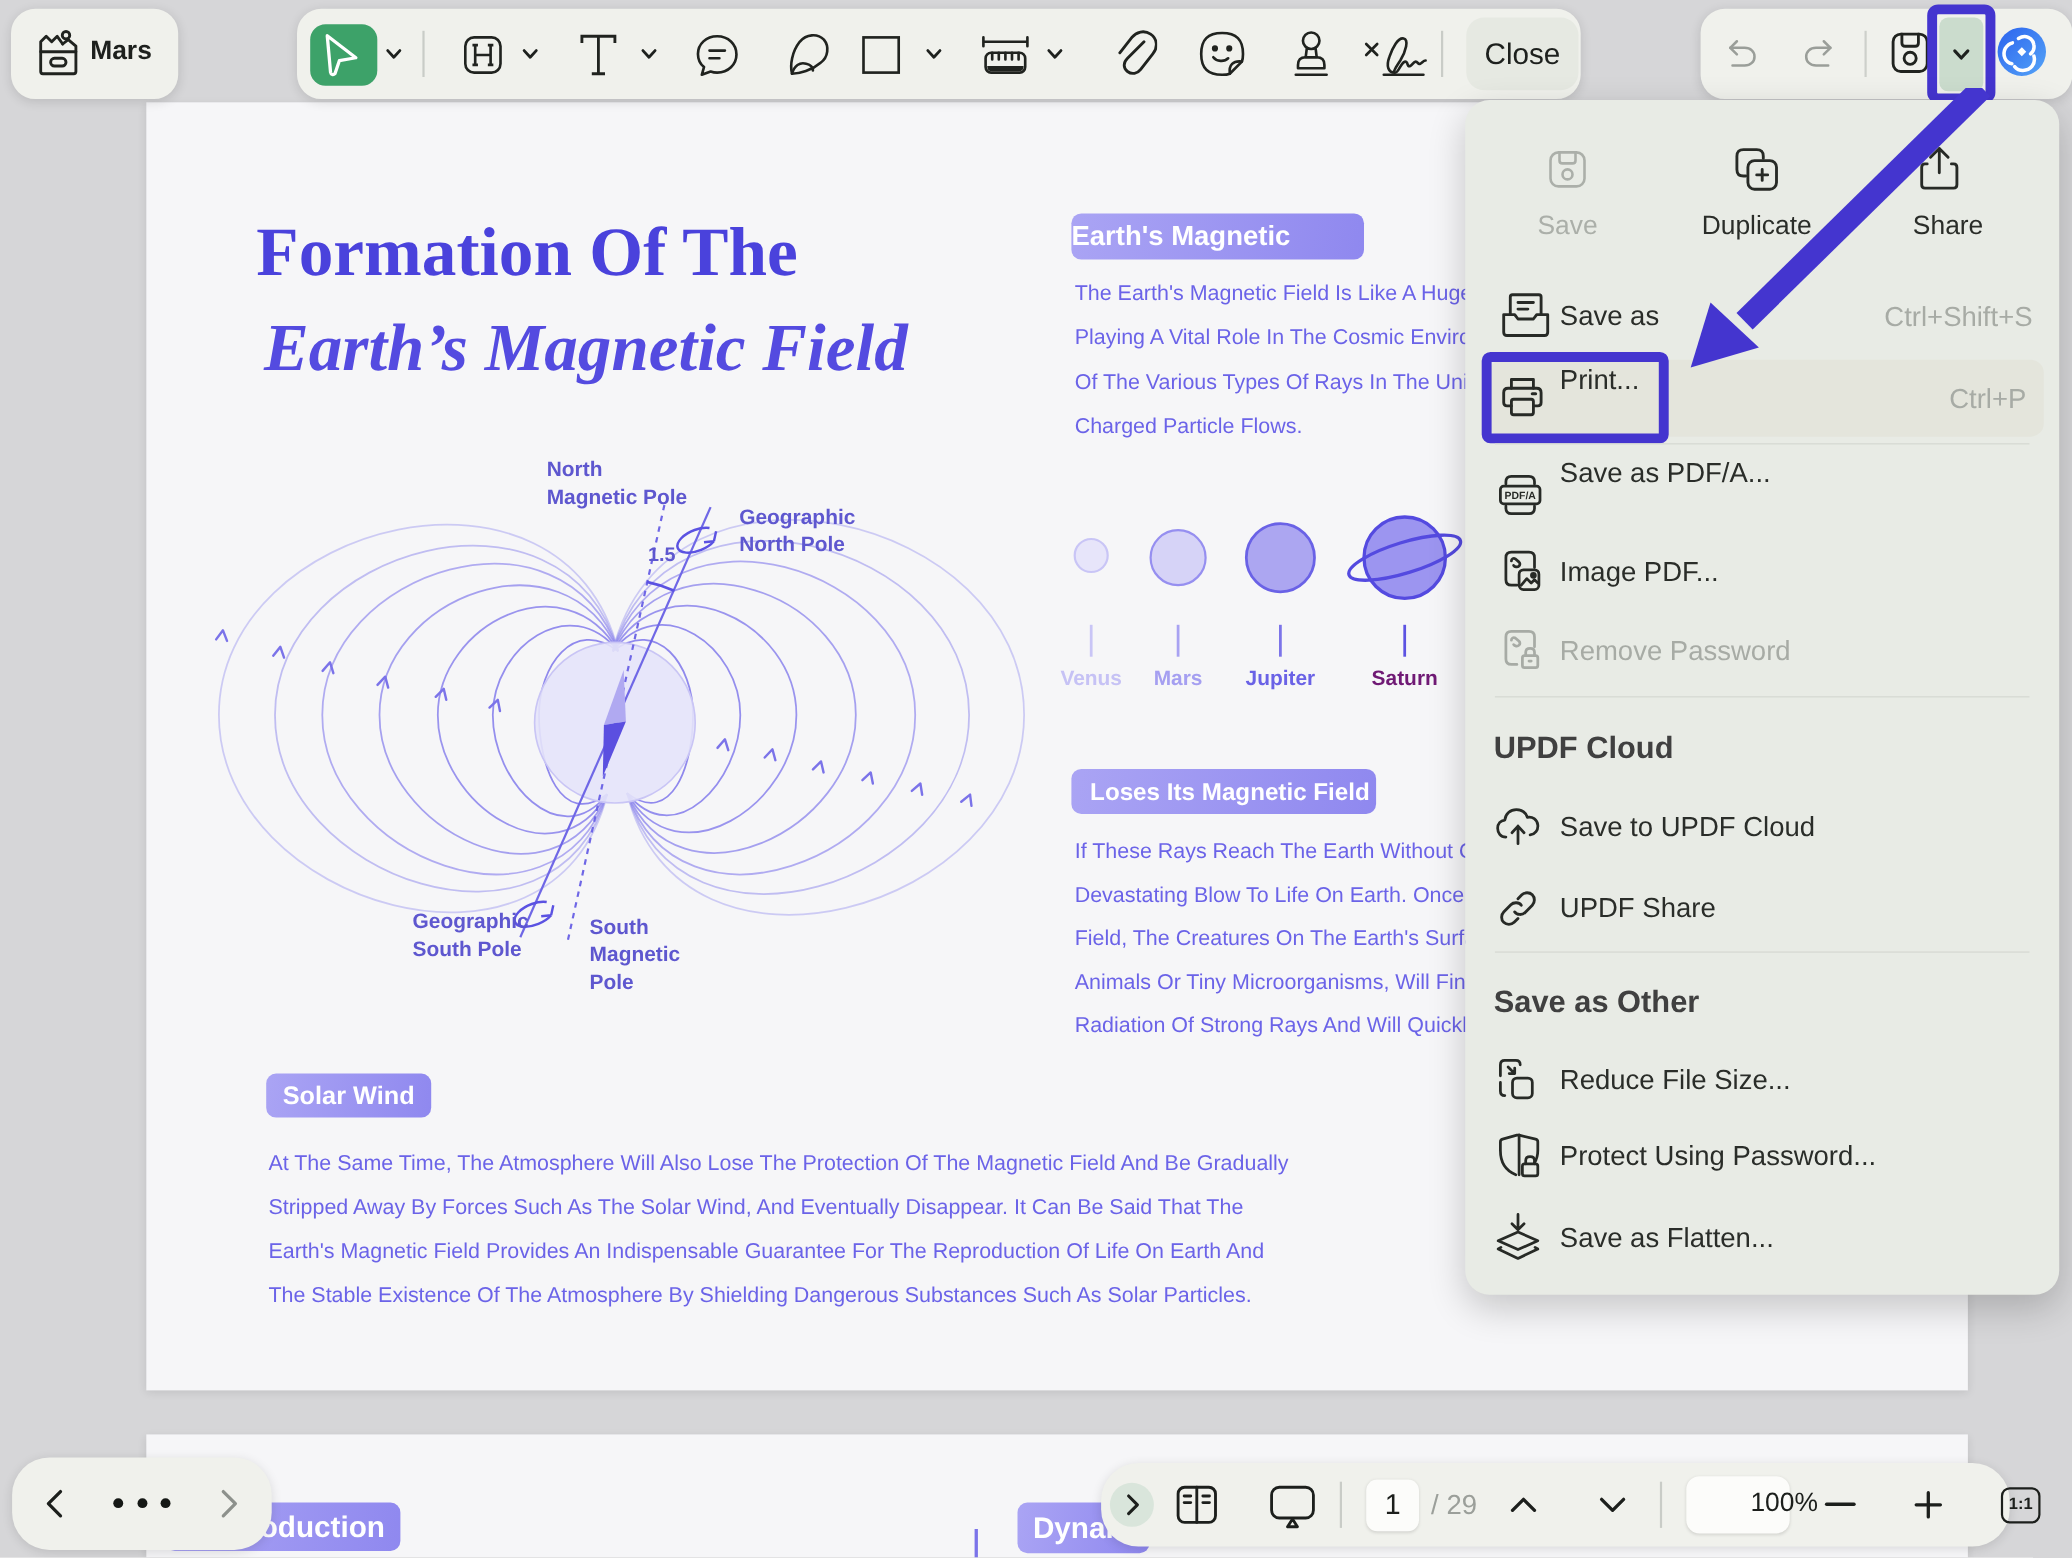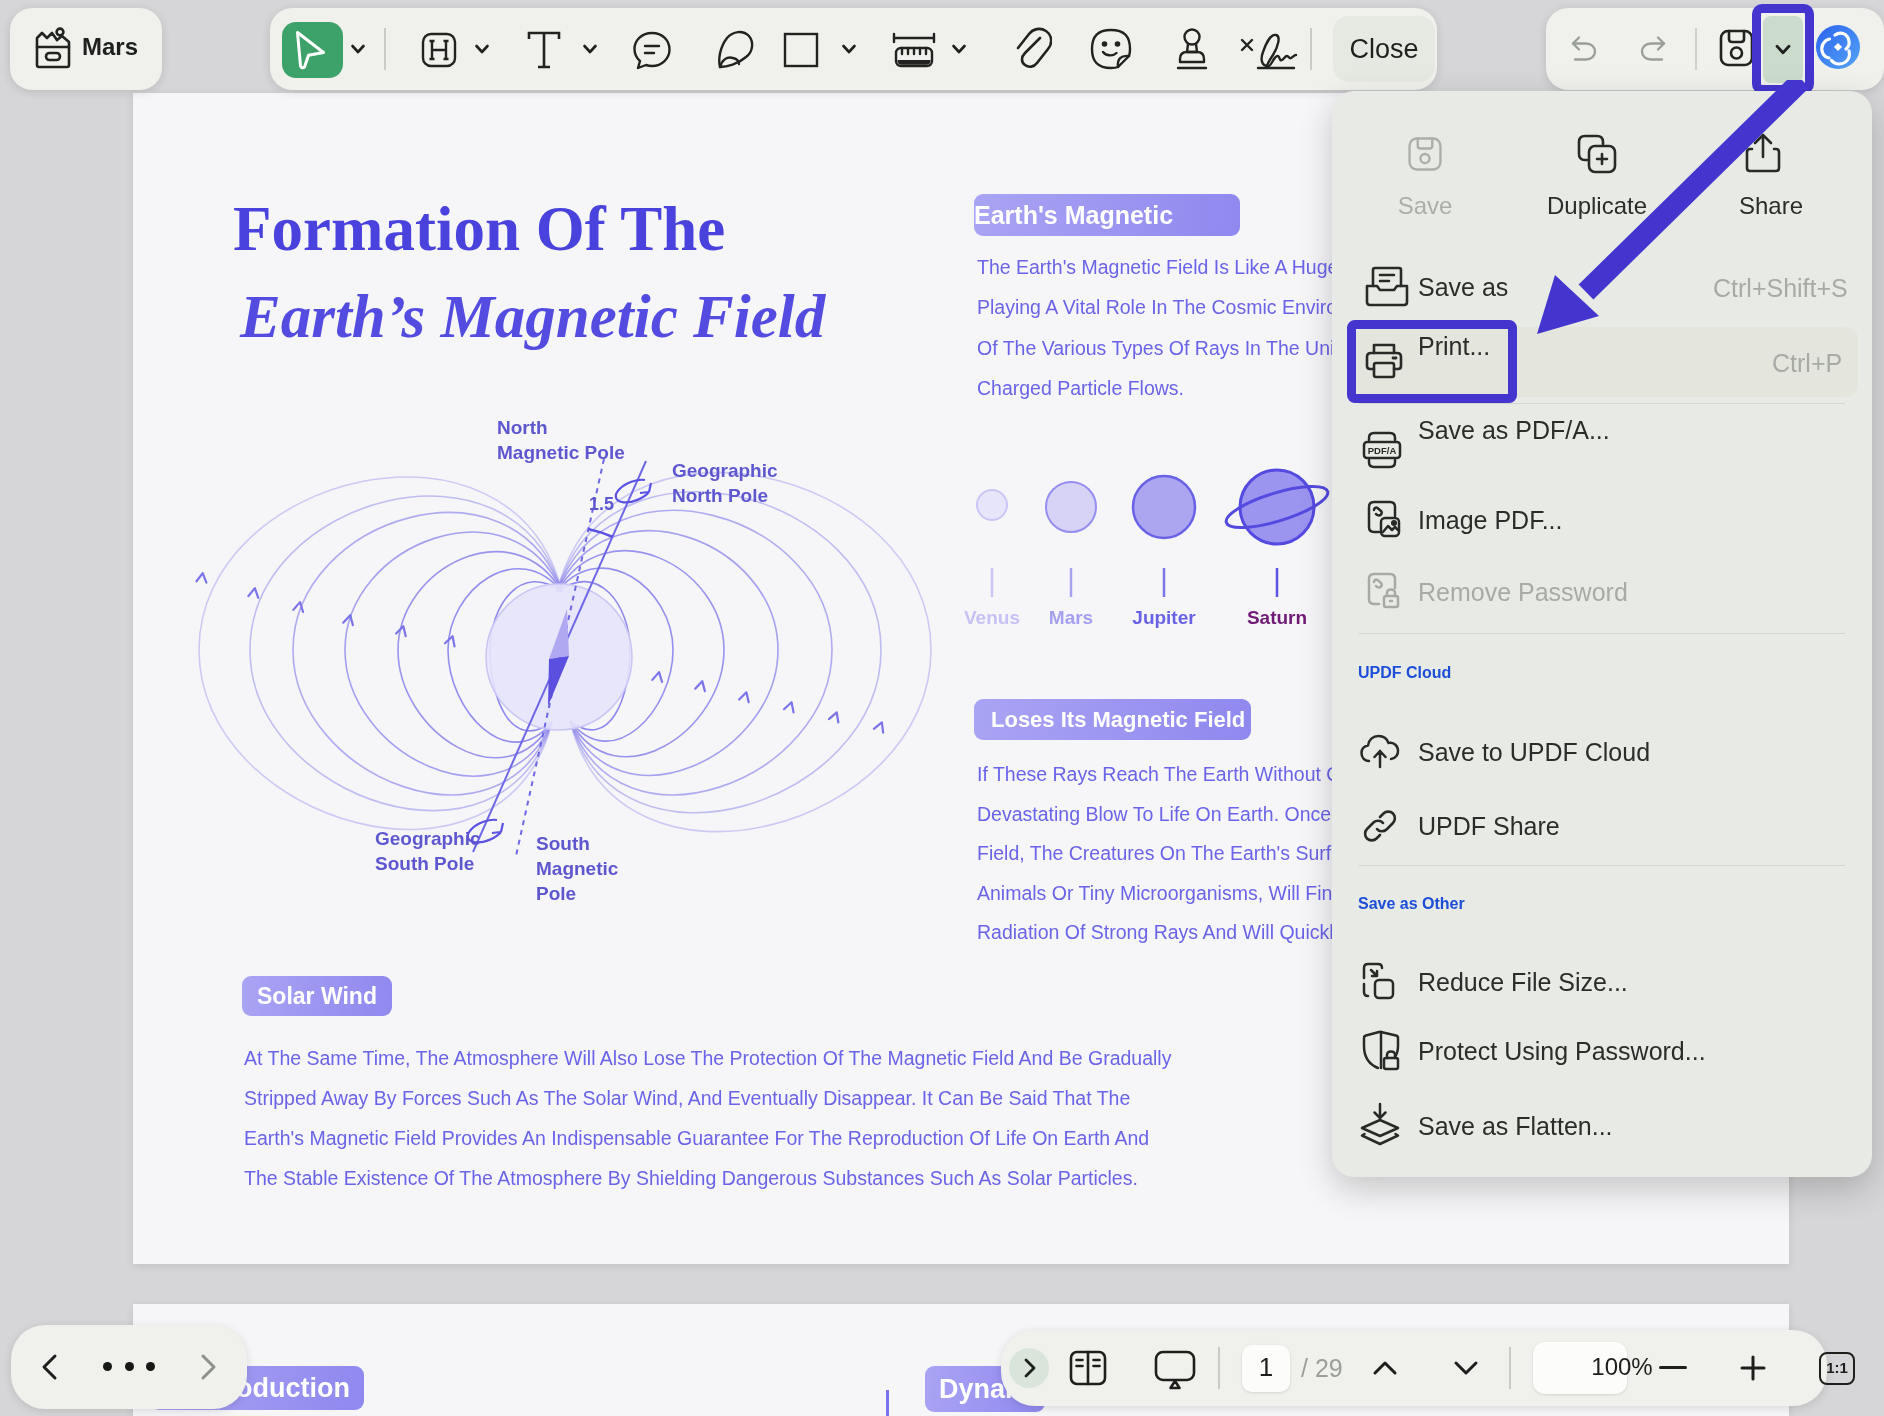--- a/index.html
+++ b/index.html
@@ -7,21 +7,21 @@
   body { background:#d6d6d8; font-family:"Liberation Sans", sans-serif; position:relative; }
   .abs { position:absolute; }
   .page { position:absolute; left:133px; width:1656px; background:#f6f6f8; box-shadow:0 2px 8px rgba(0,0,0,0.10); }
   .pill { position:absolute; background:#f0f1ec; border-radius:22px; box-shadow:0 2px 10px rgba(0,0,0,0.12); }
   .chip { position:absolute; background:linear-gradient(100deg,#aaa4f4,#8f88ef); color:#fff; font-weight:bold; border-radius:9px; display:flex; align-items:center; white-space:nowrap; overflow:hidden; }
   .ptext { position:absolute; color:#6b63e8; font-size:19.5px; white-space:nowrap; }
   .mitem { position:absolute; left:1418px; font-size:25px; color:#2a2d29; white-space:nowrap; }
   .mico { position:absolute; }
   .mshort { position:absolute; font-size:25px; color:#a7aba5; }
   .sep { position:absolute; left:1359px; width:486px; height:1px; background:#d3d6d0; }
-  .mhead { position:absolute; left:1358px; font-size:16px; font-weight:bold; color:#1d4ed8;text-align:right; }
+  .mhead { position:absolute; left:1358px; font-size:28px; font-weight:bold; color:#404040;text-align:right; }
 </style>
 </head>
 <body>
 
 <div class="page" style="top:1304px; height:112px;"></div>
 <div class="chip" style="left:150px; top:1366px; width:214px; height:44px; font-size:27px; justify-content:flex-end; padding-right:14px;">Introduction</div>
 <div class="chip" style="left:925px; top:1366px; width:120px; height:46px; font-size:27px; padding-left:14px;">Dynam</div>
 <div class="abs" style="left:886px; top:1390px; width:3px; height:26px; background:#7b73e9;"></div>
 
 <div class="page" style="top:93px; height:1171px;"></div>

